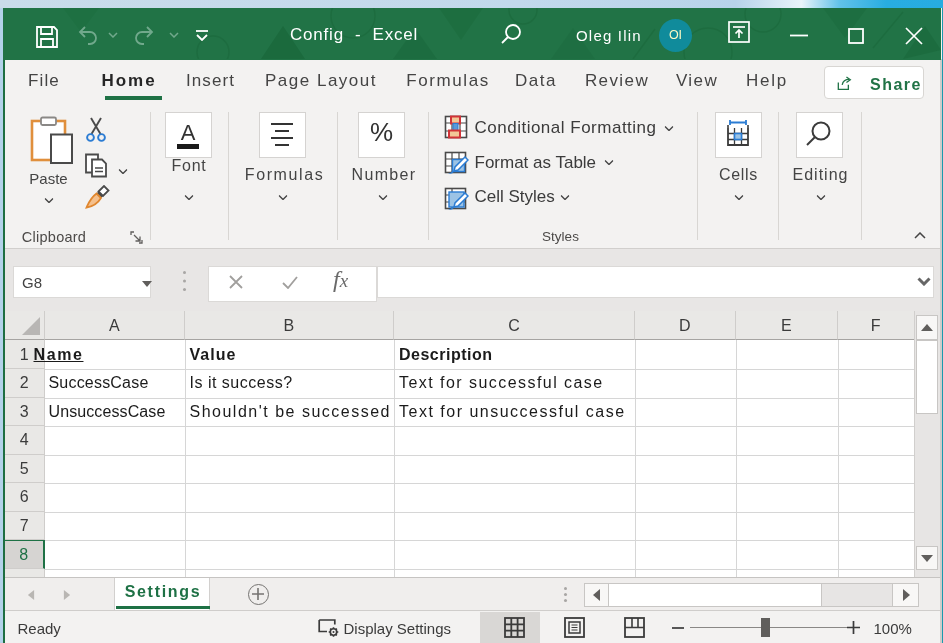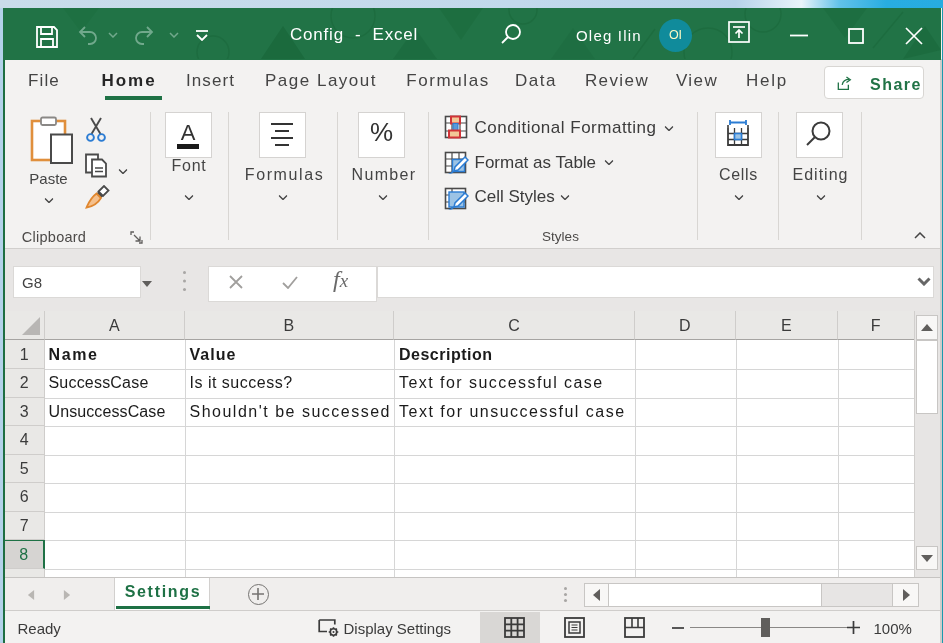--- a/index.html
+++ b/index.html
@@ -24,21 +24,21 @@
   
   #ribbon { left:4.5px; top:112px; width:935px; height:137px; background:#f3f2f1; border-bottom:1px solid #d1cfcd; }
   .rsep { position:absolute; top:0px; width:1px; height:128px; background:#d8d6d3; }
   .rbox { position:absolute; top:0px; width:47px; height:46px; background:#fff; border:1px solid #d5d3d1; }
   .rlabel { position:absolute; font-size:16px; color:#444; transform:translateX(-50%); white-space:nowrap; }
   .glabel { position:absolute; font-size:14.5px; color:#4c4a48; transform:translateX(-50%); white-space:nowrap; }
   .chev { position:absolute; width:9px; height:5px; transform:translateX(-50%); }
   .sitem { position:absolute; font-size:17px; color:#3b3b3b; white-space:nowrap; }
   
   #fbar { left:4.5px; top:249px; width:935px; height:62px; background:#e8e6e5; }
-  #namebox { position:absolute; left:8.5px; top:17px; width:128px; height:32px; background:#fff; border:1px solid #dbd9d7; }
+  #namebox { position:absolute; left:8.5px; top:17px; width:138px; height:32px; background:#fff; border:1px solid #dbd9d7; }
   #fwhite { position:absolute; left:203.5px; top:17px; width:168.5px; height:36px; background:#fff; border:1px solid #dbd9d7; }
   
   #grid { left:4.5px; top:311px; width:909px; height:266px; background:#fff; }
   .colhdr { position:absolute; top:0; height:29px; background:#e9e8e6; border-right:1px solid #cfcdcb; border-bottom:1px solid #a6a4a2; font-size:16px; color:#3b3b3b; text-align:center; line-height:29px; box-sizing:border-box; }
   .rowhdr { position:absolute; left:0; width:40.5px; background:#e9e8e6; border-bottom:1px solid #cfcdcb; font-size:16px; color:#3b3b3b; text-align:center; }
   .vline { position:absolute; top:29px; width:1px; height:237px; background:#d6d6d6; }
   .hline { position:absolute; left:40.5px; width:868.5px; height:1px; background:#d6d6d6; }
   .cell { position:absolute; font-size:16px; color:#1b1b1b; white-space:nowrap; }
   
   #vsb { left:913.5px; top:311px; width:26px; height:266px; background:#e7e5e4; border-left:1px solid #d1cfcd; }
@@ -348,21 +348,21 @@
     <div class="vline" style="left:833.5px;"></div>
     <div class="hline" style="top:58px;"></div>
     <div class="hline" style="top:86.5px;"></div>
     <div class="hline" style="top:115px;"></div>
     <div class="hline" style="top:143.5px;"></div>
     <div class="hline" style="top:172px;"></div>
     <div class="hline" style="top:200.5px;"></div>
     <div class="hline" style="top:229px;"></div>
     <div class="hline" style="top:257.5px;"></div>
 
-    <div class="cell" style="left:44px;top:34.5px;font-weight:bold;letter-spacing:1.6px;">Name</div>
+    <div class="cell" style="left:29px;top:34.5px;font-weight:bold;letter-spacing:1.6px;text-decoration:underline;">Name</div>
     <div class="cell" style="left:185px;top:34.5px;font-weight:bold;letter-spacing:1.0px;">Value</div>
     <div class="cell" style="left:394.5px;top:34.5px;font-weight:bold;letter-spacing:0.5px;">Description</div>
     <div class="cell" style="left:44px;top:63px;letter-spacing:0.2px;">SuccessCase</div>
     <div class="cell" style="left:185px;top:63px;letter-spacing:0.5px;">Is it success?</div>
     <div class="cell" style="left:394.5px;top:63px;letter-spacing:1.45px;">Text for successful case</div>
     <div class="cell" style="left:44px;top:91.5px;letter-spacing:0.1px;">UnsuccessCase</div>
     <div class="cell" style="left:185px;top:91.5px;letter-spacing:1.5px;text-align:center;">Shouldn't be successed</div>
     <div class="cell" style="left:394.5px;top:91.5px;letter-spacing:1.5px;">Text for unsuccessful case</div>
   </div>
 

